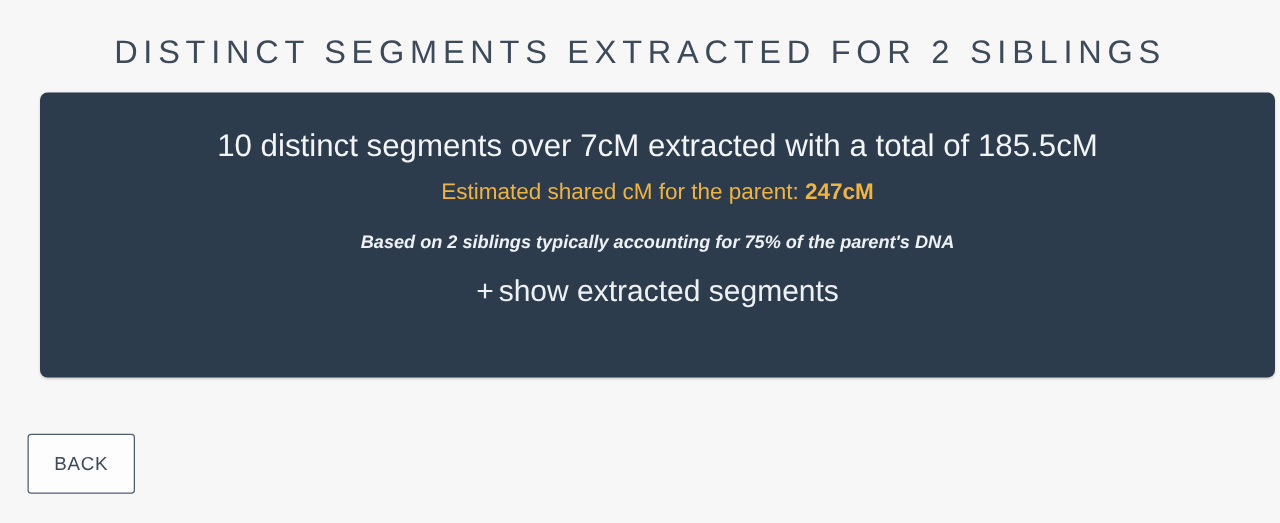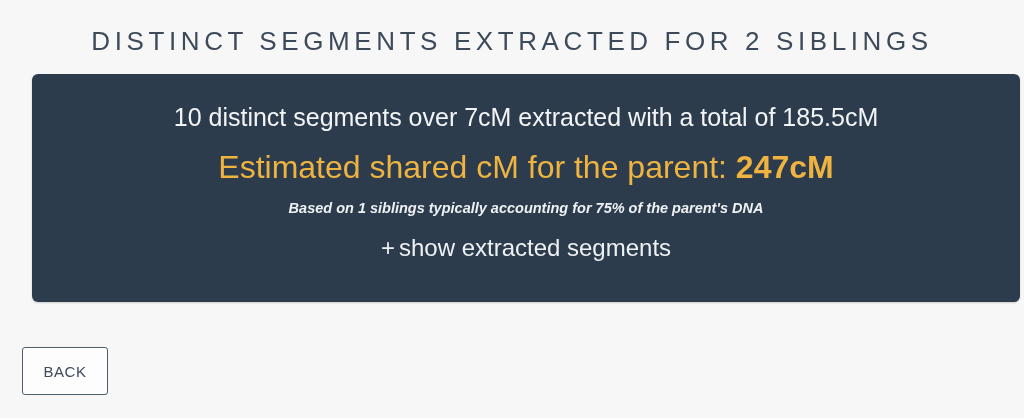--- a/index.html
+++ b/index.html
@@ -60,22 +60,22 @@
   .summary-line {
     font-size: 25px;
     line-height: 30px;
     font-weight: 400;
     color: #f2f4f6;
     text-align: center;
     white-space: nowrap;
   }
 
   .estimate-line {
-    margin-top: 21px;
-    font-size: 32px;
+    margin-top: 7px;
+    font-size: 18px;
     line-height: 29px;
     font-weight: 400;
     color: #efb340;
     text-align: center;
     white-space: nowrap;
   }
   .estimate-value {
     font-weight: bold;
     color: #efb340;
   }
@@ -145,21 +145,21 @@
   <div class="page-title">DISTINCT SEGMENTS EXTRACTED FOR 2 SIBLINGS</div>
 
   <div class="result-panel">
 
     <div class="summary-line">10 distinct segments over 7cM extracted with a total of 185.5cM</div>
 
     <div class="estimate-line">
       <span>Estimated shared cM for the parent: </span><span class="estimate-value">247cM</span>
     </div>
 
-    <div class="basis-line">Based on 1 siblings typically accounting for 75% of the parent's DNA</div>
+    <div class="basis-line">Based on 2 siblings typically accounting for 75% of the parent's DNA</div>
 
     <div class="link-row">
       <span class="glyph">+</span><span>show extracted segments</span>
     </div>
 
 
   </div>
 
   <div class="back-button">BACK</div>
 

